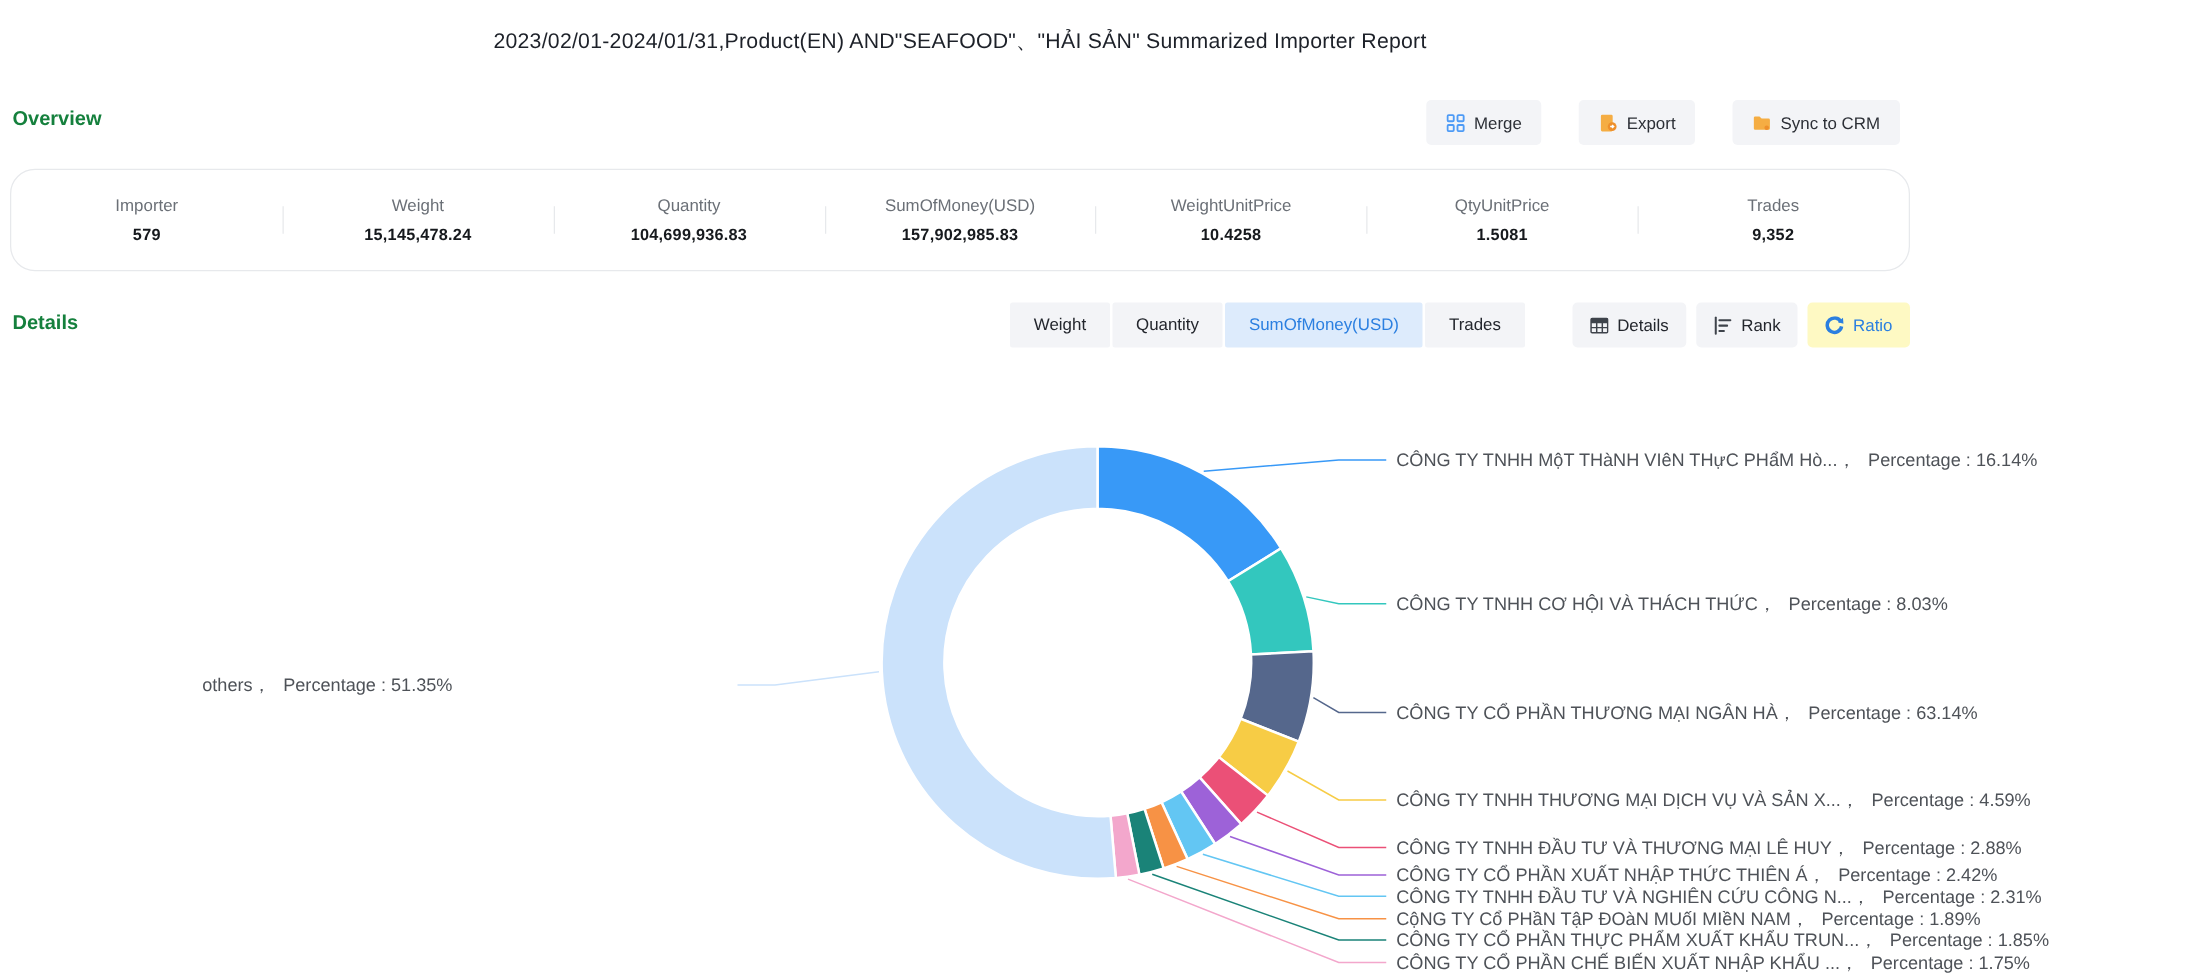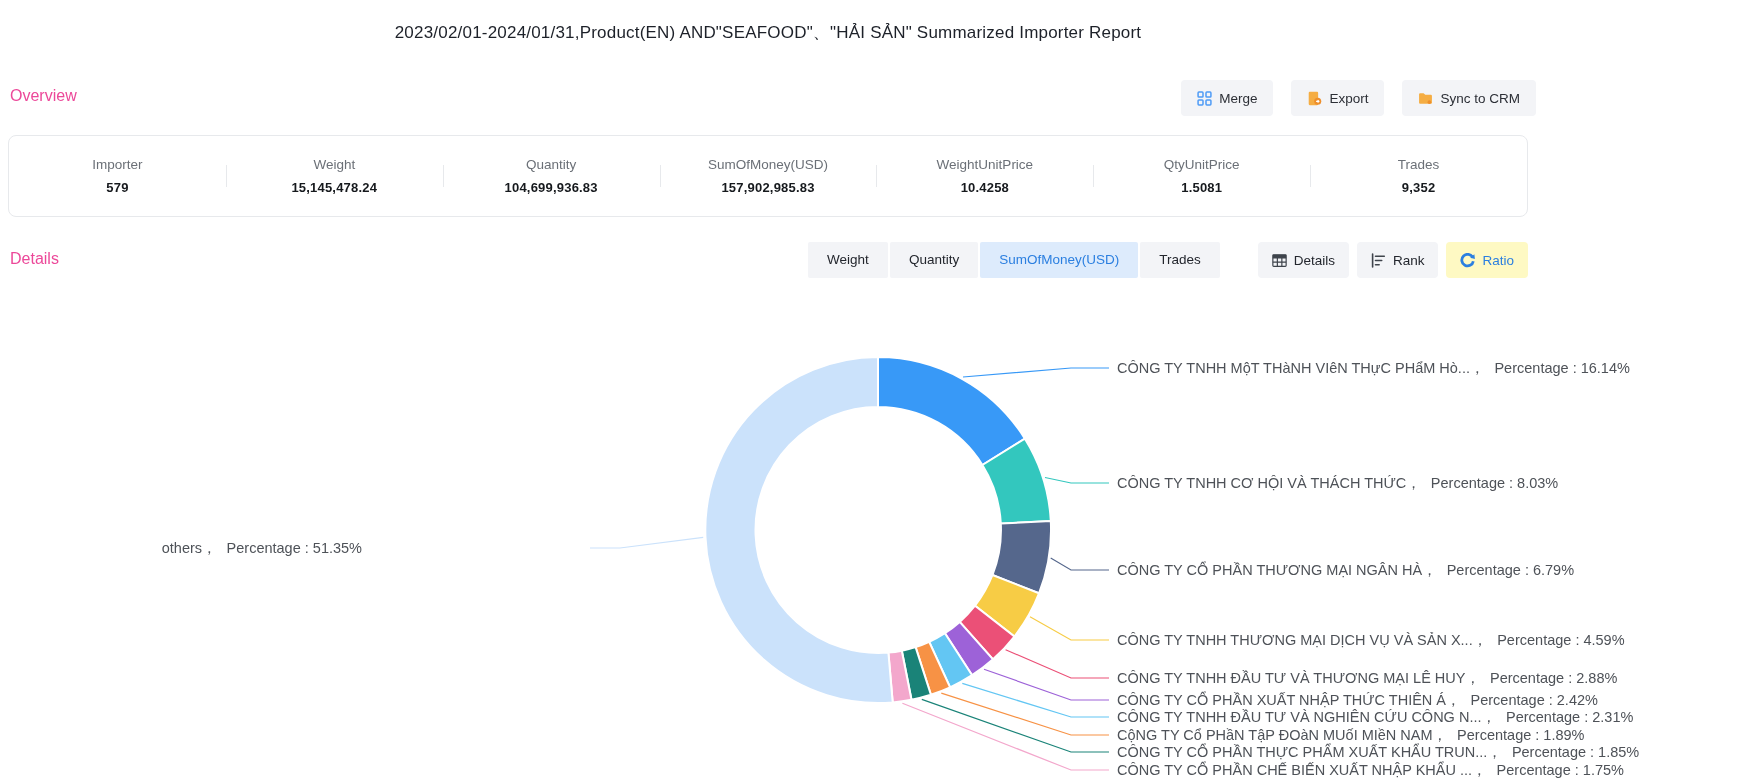--- a/index.html
+++ b/index.html
@@ -3,31 +3,31 @@
 <meta charset="utf-8">
 <style>
   html,body{margin:0;padding:0;background:#fff;}
   body{width:1756px;height:780px;overflow:hidden;
        font-family:"Liberation Sans","DejaVu Sans",sans-serif;}
   .page{position:relative;width:1524px;height:780px;background:#fff;padding-left:12px;}
 
   .title{position:absolute;top:21px;left:0;width:100%;text-align:center;
          font-size:17px;color:#1d2129;font-weight:500;letter-spacing:.2px}
 
-  .section-heading{position:absolute;left:10px;font-size:16px;font-weight:400;color:#ec4899}
+  .section-heading{position:absolute;left:10px;font-size:16px;font-weight:700;color:#15803d}
   #overview-heading{top:87px}
   #details-heading{top:250px}
 
-  .btn-row{position:absolute;right:0;top:80px;display:flex;gap:18px}
+  .btn-row{position:absolute;right:16px;top:80px;display:flex;gap:30px}
   .toolbar-btn{display:flex;align-items:center;gap:7px;background:#F3F4F7;border-radius:4px;
                height:36px;padding:0 16px;font-size:13.5px;color:#2c2f36;cursor:pointer;user-select:none}
   .toolbar-btn svg{display:block}
 
   .stats-card{position:absolute;left:8px;right:8px;top:135px;height:82px;border:1px solid #E7E9EC;
-              border-radius:8px;display:flex;align-items:center;background:#fff;box-sizing:border-box}
+              border-radius:20px;display:flex;align-items:center;background:#fff;box-sizing:border-box}
   .stat-col{flex:1;text-align:center;position:relative}
   .stat-col + .stat-col::before{content:"";position:absolute;left:0;top:8px;bottom:8px;width:1px;background:#E7E9EC}
   .stat-label{font-size:13.5px;color:#6b7077;margin-bottom:8px}
   .stat-value{font-size:13px;font-weight:700;color:#16191d;letter-spacing:.2px}
 
   .controls-row{position:absolute;right:8px;top:242px;display:flex;align-items:center}
   .metric-tabs{display:flex;gap:2px}
   .tab{height:36px;line-height:36px;padding:0 19px;background:#F3F4F7;font-size:13.5px;color:#23262d;
        cursor:pointer;border-radius:2px;user-select:none}
   .tab.active{background:#DDEBFC;color:#2B7FE0}
@@ -172,21 +172,21 @@
       <path d="M 930.9 694.7 A 173 173 0 0 1 911.5 699.7 L 901.8 650.7 A 123 123 0 0 0 915.6 647.1 Z" fill="#1A8378" stroke="#ffffff" stroke-width="2" class="slice"></path>
       <polyline points="921.8,699.4 1071,752 1109,752" fill="none" stroke="#1A8378" stroke-width="1.2"></polyline>
       <path d="M 911.5 699.7 A 173 173 0 0 1 892.7 702.4 L 888.4 652.6 A 123 123 0 0 0 901.8 650.7 Z" fill="#F3A7CC" stroke="#ffffff" stroke-width="2" class="slice"></path>
       <polyline points="902.4,703.3 1071,770 1109,770" fill="none" stroke="#F3A7CC" stroke-width="1.2"></polyline>
       <path d="M 892.7 702.4 A 173 173 0 1 1 878.0 357.0 L 878.0 407.0 A 123 123 0 1 0 888.4 652.6 Z" fill="#CBE2FB" stroke="#ffffff" stroke-width="2" class="slice"></path>
       <polyline points="703.2,537.4 620,548 590,548" fill="none" stroke="#CBE2FB" stroke-width="1.2"></polyline>
     </svg>
   <div id="chart-labels">
       <div class="chart-label" style="left: 1117px; top: 359px;"><span>CÔNG TY TNHH MộT THàNH VIêN THựC PHẩM Hò...，</span><span class="pct">Percentage :  16.14%</span></div>
       <div class="chart-label" style="left: 1117px; top: 474px;"><span>CÔNG TY TNHH CƠ HỘI VÀ THÁCH THỨC，</span><span class="pct">Percentage :  8.03%</span></div>
-      <div class="chart-label" style="left: 1117px; top: 561px;"><span>CÔNG TY CỔ PHẦN THƯƠNG MẠI NGÂN HÀ，</span><span class="pct">Percentage :  6.79%</span></div>
+      <div class="chart-label" style="left: 1117px; top: 561px;"><span>CÔNG TY CỔ PHẦN THƯƠNG MẠI NGÂN HÀ，</span><span class="pct">Percentage :  63.14%</span></div>
       <div class="chart-label" style="left: 1117px; top: 631px;"><span>CÔNG TY TNHH THƯƠNG MẠI DỊCH VỤ VÀ SẢN X...，</span><span class="pct">Percentage :  4.59%</span></div>
       <div class="chart-label" style="left: 1117px; top: 669px;"><span>CÔNG TY TNHH ĐẦU TƯ VÀ THƯƠNG MẠI LÊ HUY，</span><span class="pct">Percentage :  2.88%</span></div>
       <div class="chart-label" style="left: 1117px; top: 691px;"><span>CÔNG TY CỔ PHẦN XUẤT NHẬP THỨC THIÊN Á，</span><span class="pct">Percentage :  2.42%</span></div>
       <div class="chart-label" style="left: 1117px; top: 708px;"><span>CÔNG TY TNHH ĐẦU TƯ VÀ NGHIÊN CỨU CÔNG N...，</span><span class="pct">Percentage :  2.31%</span></div>
       <div class="chart-label" style="left: 1117px; top: 726px;"><span>CộNG TY Cổ PHầN TậP ĐOàN MUốI MIềN NAM，</span><span class="pct">Percentage :  1.89%</span></div>
       <div class="chart-label" style="left: 1117px; top: 743px;"><span>CÔNG TY CỔ PHẦN THỰC PHẨM XUẤT KHẨU TRUN...，</span><span class="pct">Percentage :  1.85%</span></div>
       <div class="chart-label" style="left: 1117px; top: 761px;"><span>CÔNG TY CỔ PHẦN CHẾ BIẾN XUẤT NHẬP KHẨU ...，</span><span class="pct">Percentage :  1.75%</span></div>
       <div class="chart-label left" style="right: 1174px; top: 539px;"><span>others，</span><span class="pct">Percentage :  51.35%</span></div>
     </div>
 

